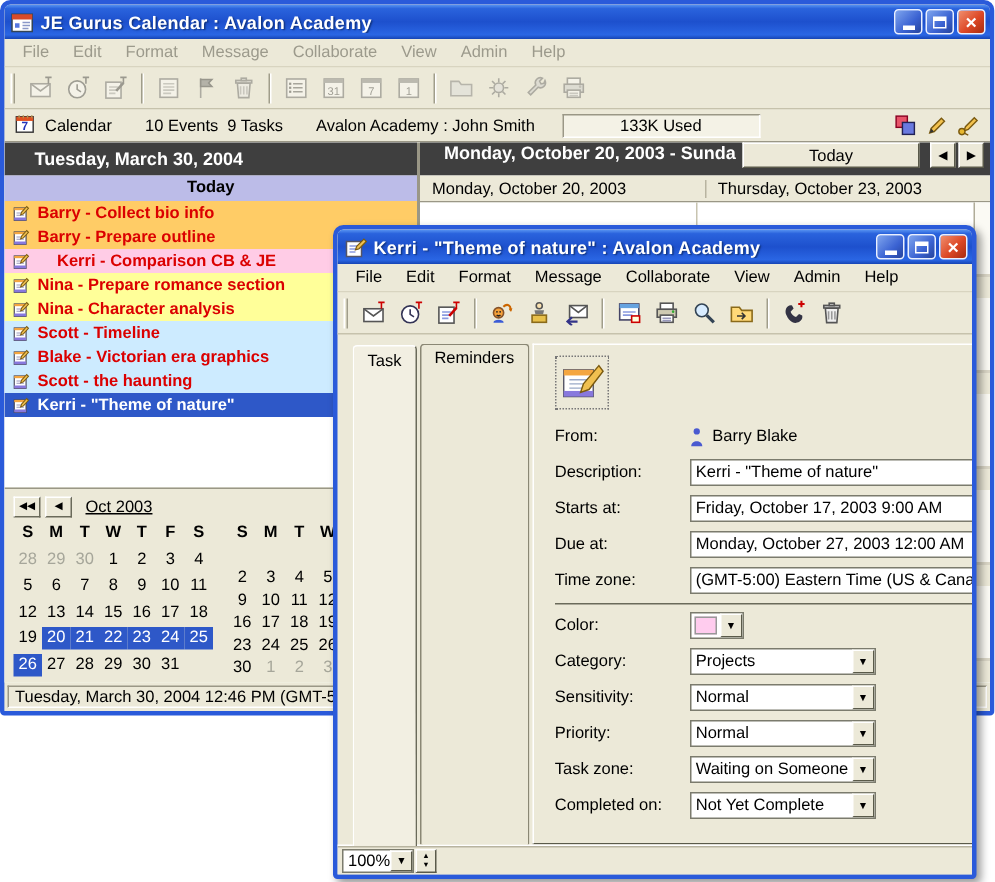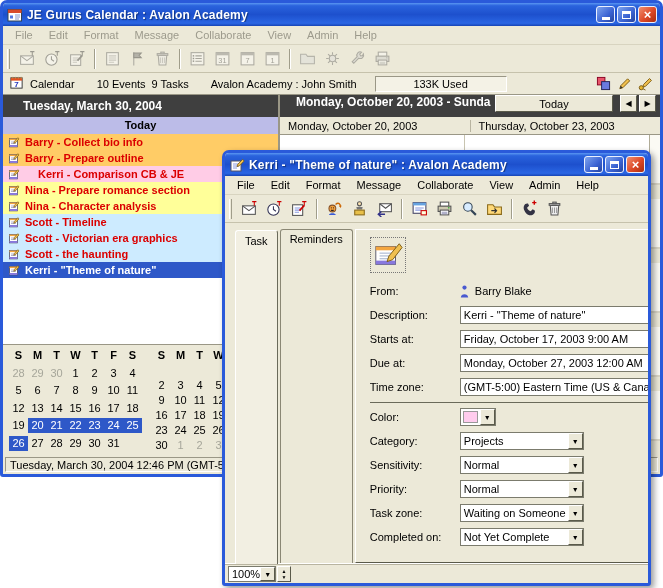--- a/index.html
+++ b/index.html
@@ -400,21 +400,21 @@
           <div class="ev-row" style="background: rgb(205, 235, 255);">
             <span style="width: 12px; height: 12px; display: flex;">
               <svg viewBox="0 0 16 16">
                 <rect x="2" y="3.5" width="10.5" height="11" fill="#fff" stroke="#445"></rect>
                 <rect x="2" y="3.5" width="10.5" height="2" fill="#f4a640"></rect>
                 <rect x="2" y="12" width="10.5" height="2.5" fill="#8878dd"></rect>
                 <path d="M4 8h6.5M4 10h6.5" stroke="#99b" fill="none"></path>
                 <path d="M14.5 2.5L9.5 8l-1 2.8 2.8-1 5-5.5z" transform="scale(.9)" fill="#f0c050" stroke="#7a5a10"></path>
               </svg>
             </span>
-            <span class="ev-label">Scott - Victorian era graphics</span>
+            <span class="ev-label">Blake - Victorian era graphics</span>
           </div>
           <div class="ev-row" style="background: rgb(205, 235, 255);">
             <span style="width: 12px; height: 12px; display: flex;">
               <svg viewBox="0 0 16 16">
                 <rect x="2" y="3.5" width="10.5" height="11" fill="#fff" stroke="#445"></rect>
                 <rect x="2" y="3.5" width="10.5" height="2" fill="#f4a640"></rect>
                 <rect x="2" y="12" width="10.5" height="2.5" fill="#8878dd"></rect>
                 <path d="M4 8h6.5M4 10h6.5" stroke="#99b" fill="none"></path>
                 <path d="M14.5 2.5L9.5 8l-1 2.8 2.8-1 5-5.5z" transform="scale(.9)" fill="#f0c050" stroke="#7a5a10"></path>
               </svg>
@@ -429,20 +429,26 @@
                 <rect x="2" y="12" width="10.5" height="2.5" fill="#8878dd"></rect>
                 <path d="M4 8h6.5M4 10h6.5" stroke="#99b" fill="none"></path>
                 <path d="M14.5 2.5L9.5 8l-1 2.8 2.8-1 5-5.5z" transform="scale(.9)" fill="#f0c050" stroke="#7a5a10"></path>
               </svg>
             </span>
             <span class="ev-label">Kerri - "Theme of nature"</span>
           </div>
         </div>
       <div class="filler"></div>
       <div class="minical">
+        <div class="minical-nav">
+          <span class="nav-btn">◀◀</span>
+          <span class="nav-btn">◀</span>
+          <a class="month-link">Oct 2003</a>
+          <a class="month-link right">Nov 20</a>
+        </div>
         <div class="months" id="mini-months">
             <div class="month">
               <span class="dh">S</span>
               <span class="dh">M</span>
               <span class="dh">T</span>
               <span class="dh">W</span>
               <span class="dh">T</span>
               <span class="dh">F</span>
               <span class="dh">S</span>
               <span class="dc muted">28</span>

